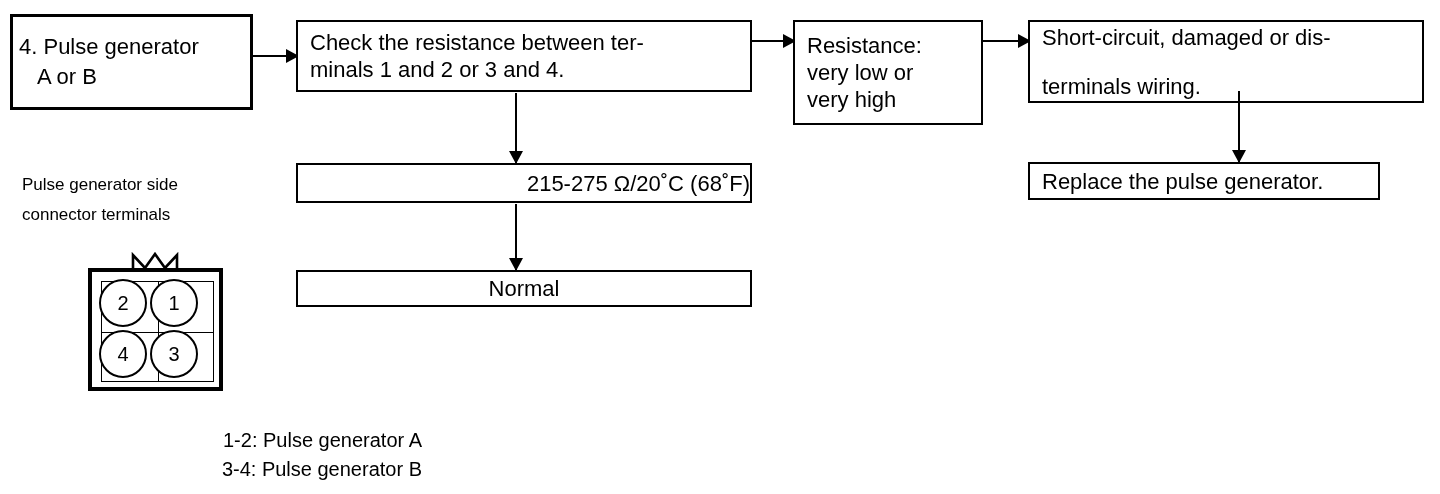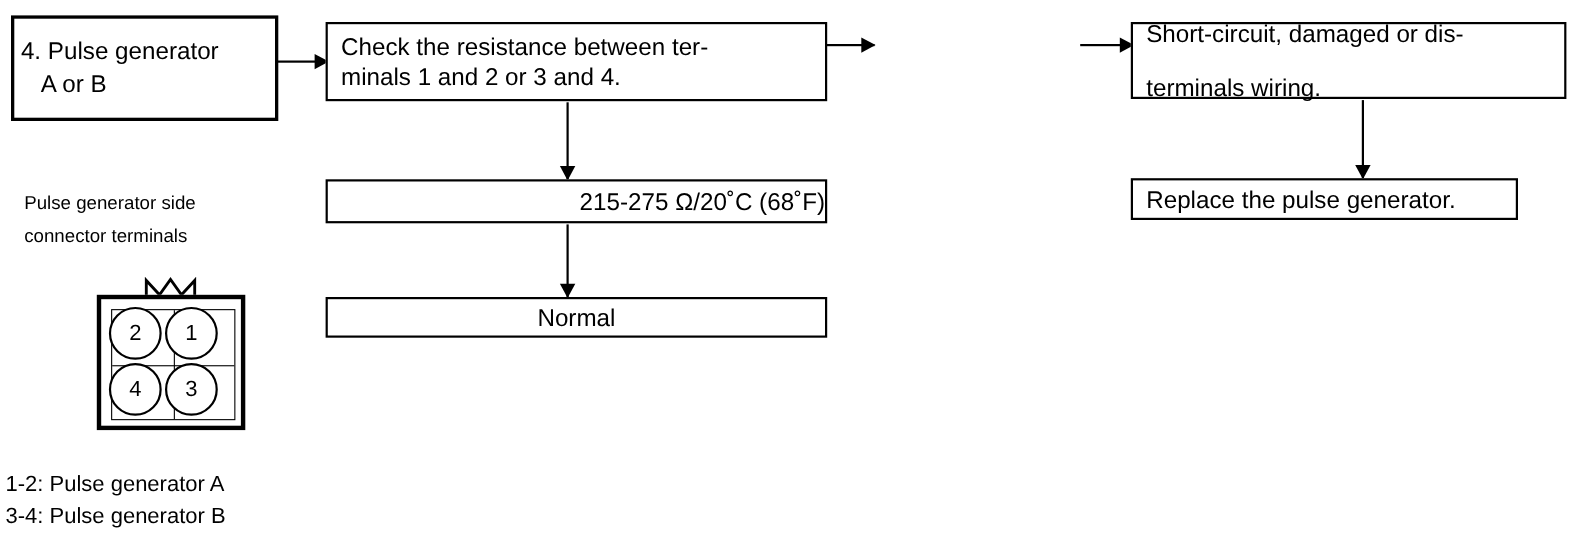--- a/index.html
+++ b/index.html
@@ -47,21 +47,21 @@
     line-height: 30px;
     white-space: pre;
     padding-left: 6px;
   }
   #box-start .line.l2 { padding-left: 24px; }
   
   #box-start .overflow { position: relative; z-index: 3; }
 
   #box-check  { left: 296px; top: 20px;  width: 456px; height: 72px; }
   #box-res    { left: 793px; top: 20px;  width: 190px; height: 105px; }
-  #box-short  { left: 1028px; top: 20px; width: 396px; height: 70px; gap: 22px; }
+  #box-short  { left: 1028px; top: 20px; width: 396px; height: 83px; gap: 22px; }
   #box-ohm    { left: 296px; top: 163px; width: 456px; height: 40px; align-items: flex-end; }
   #box-normal { left: 296px; top: 270px; width: 456px; height: 37px; }
   #box-replace{ left: 1028px; top: 162px; width: 352px; height: 38px; }
 
   
   .arrow-h, .arrow-v { position: absolute; }
   .arrow-h .shaft {
     position: absolute; left: 0; top: 50%;
     height: 0; border-top: 2px solid #000; width: 100%;
     transform: translateY(-1px);
@@ -157,22 +157,23 @@
     line-height: 1;
   }
   #connector .pin.p2 { left: 7px;  top: 7px; }
   #connector .pin.p1 { left: 58px; top: 7px; }
   #connector .pin.p4 { left: 7px;  top: 58px; }
   #connector .pin.p3 { left: 58px; top: 58px; }
 
   
   #legend {
     position: absolute;
-    left: 5px; top: 426px;
+    left: 22px; top: 426px;
     width: 400px;
+    text-align: right;
   }
   #legend .line {
     font-size: 20px;
     line-height: 29px;
     white-space: pre;
   }
 </style>
 </head>
 <body>
 
@@ -191,20 +192,25 @@
   <div class="fbox pad-l" id="box-check">
     <div class="line">Check the resistance between ter-</div>
     <div class="line">minals 1 and 2 or 3 and 4.</div>
   </div>
 
   <div class="arrow-h" id="arr-2">
     <span class="shaft"></span>
     <span class="head"></span>
   </div>
 
+  <div class="fbox pad-l" id="box-res">
+    <div class="line">Resistance:</div>
+    <div class="line">very low or</div>
+    <div class="line">very high</div>
+  </div>
 
   <div class="arrow-h" id="arr-3">
     <span class="shaft"></span>
     <span class="head"></span>
   </div>
 
   <div class="fbox pad-l" id="box-short">
     <div class="line">Short-circuit, damaged or dis-</div>
     <div class="line">terminals wiring.</div>
   </div>

